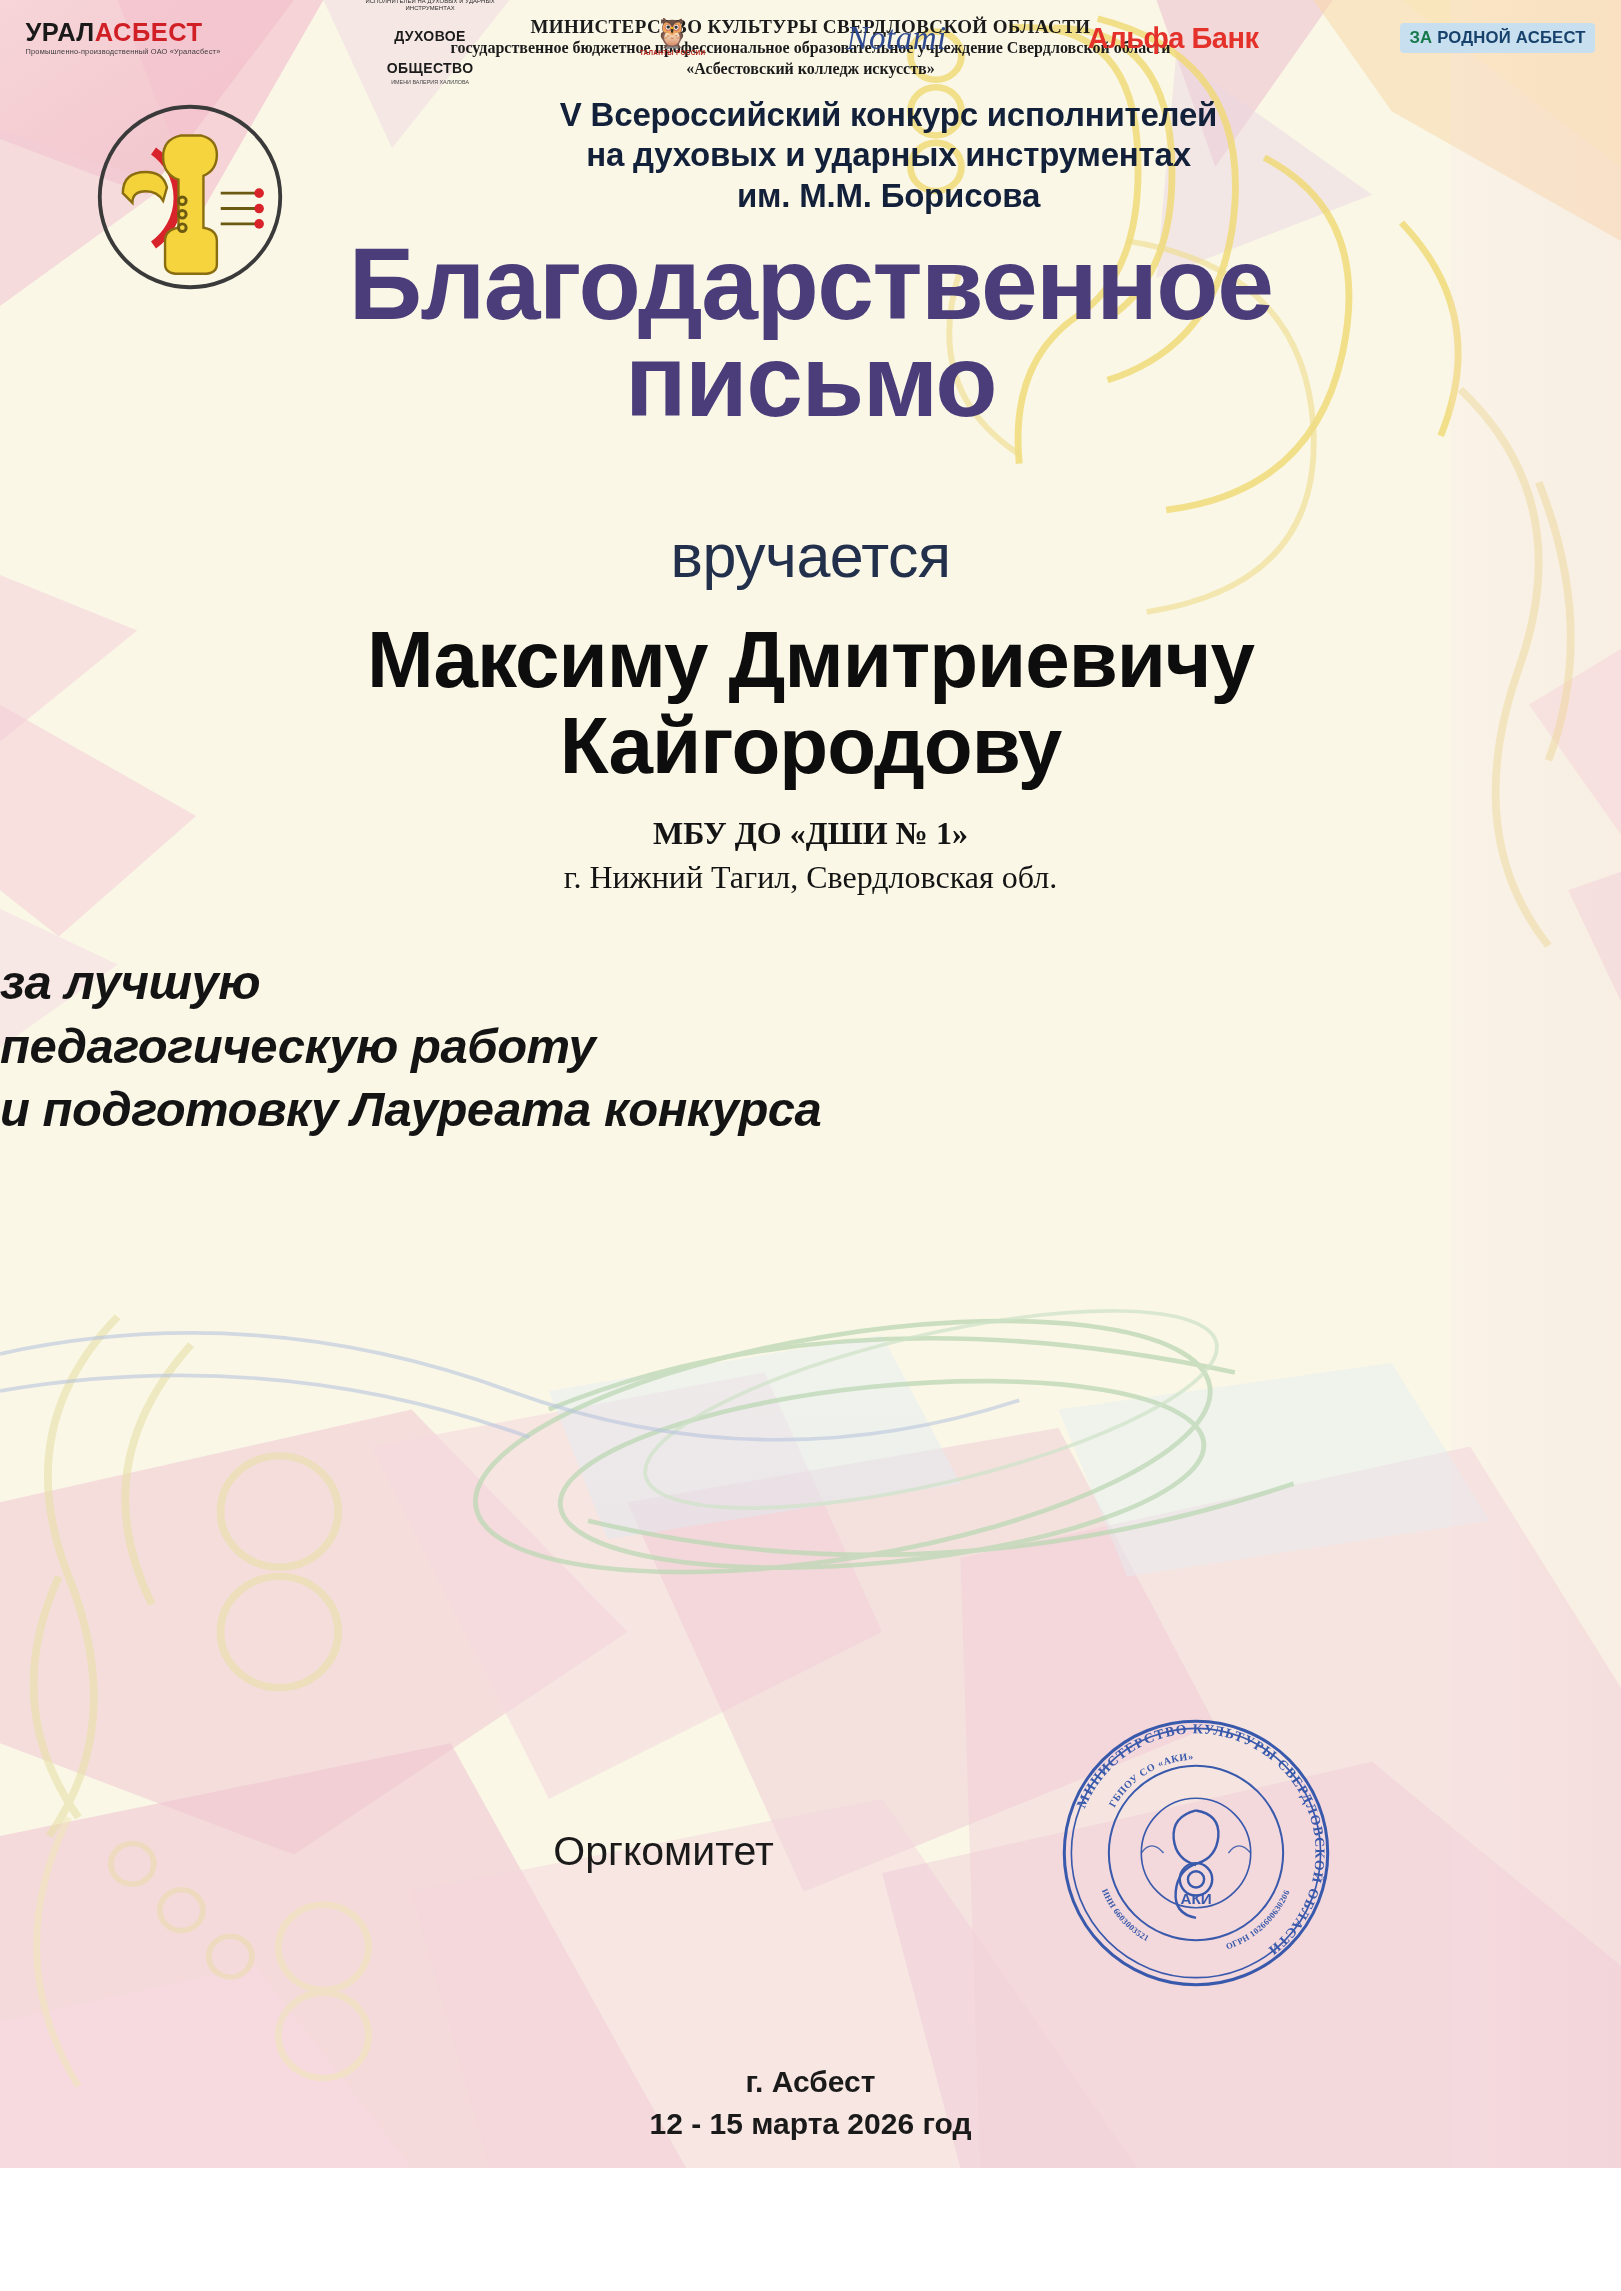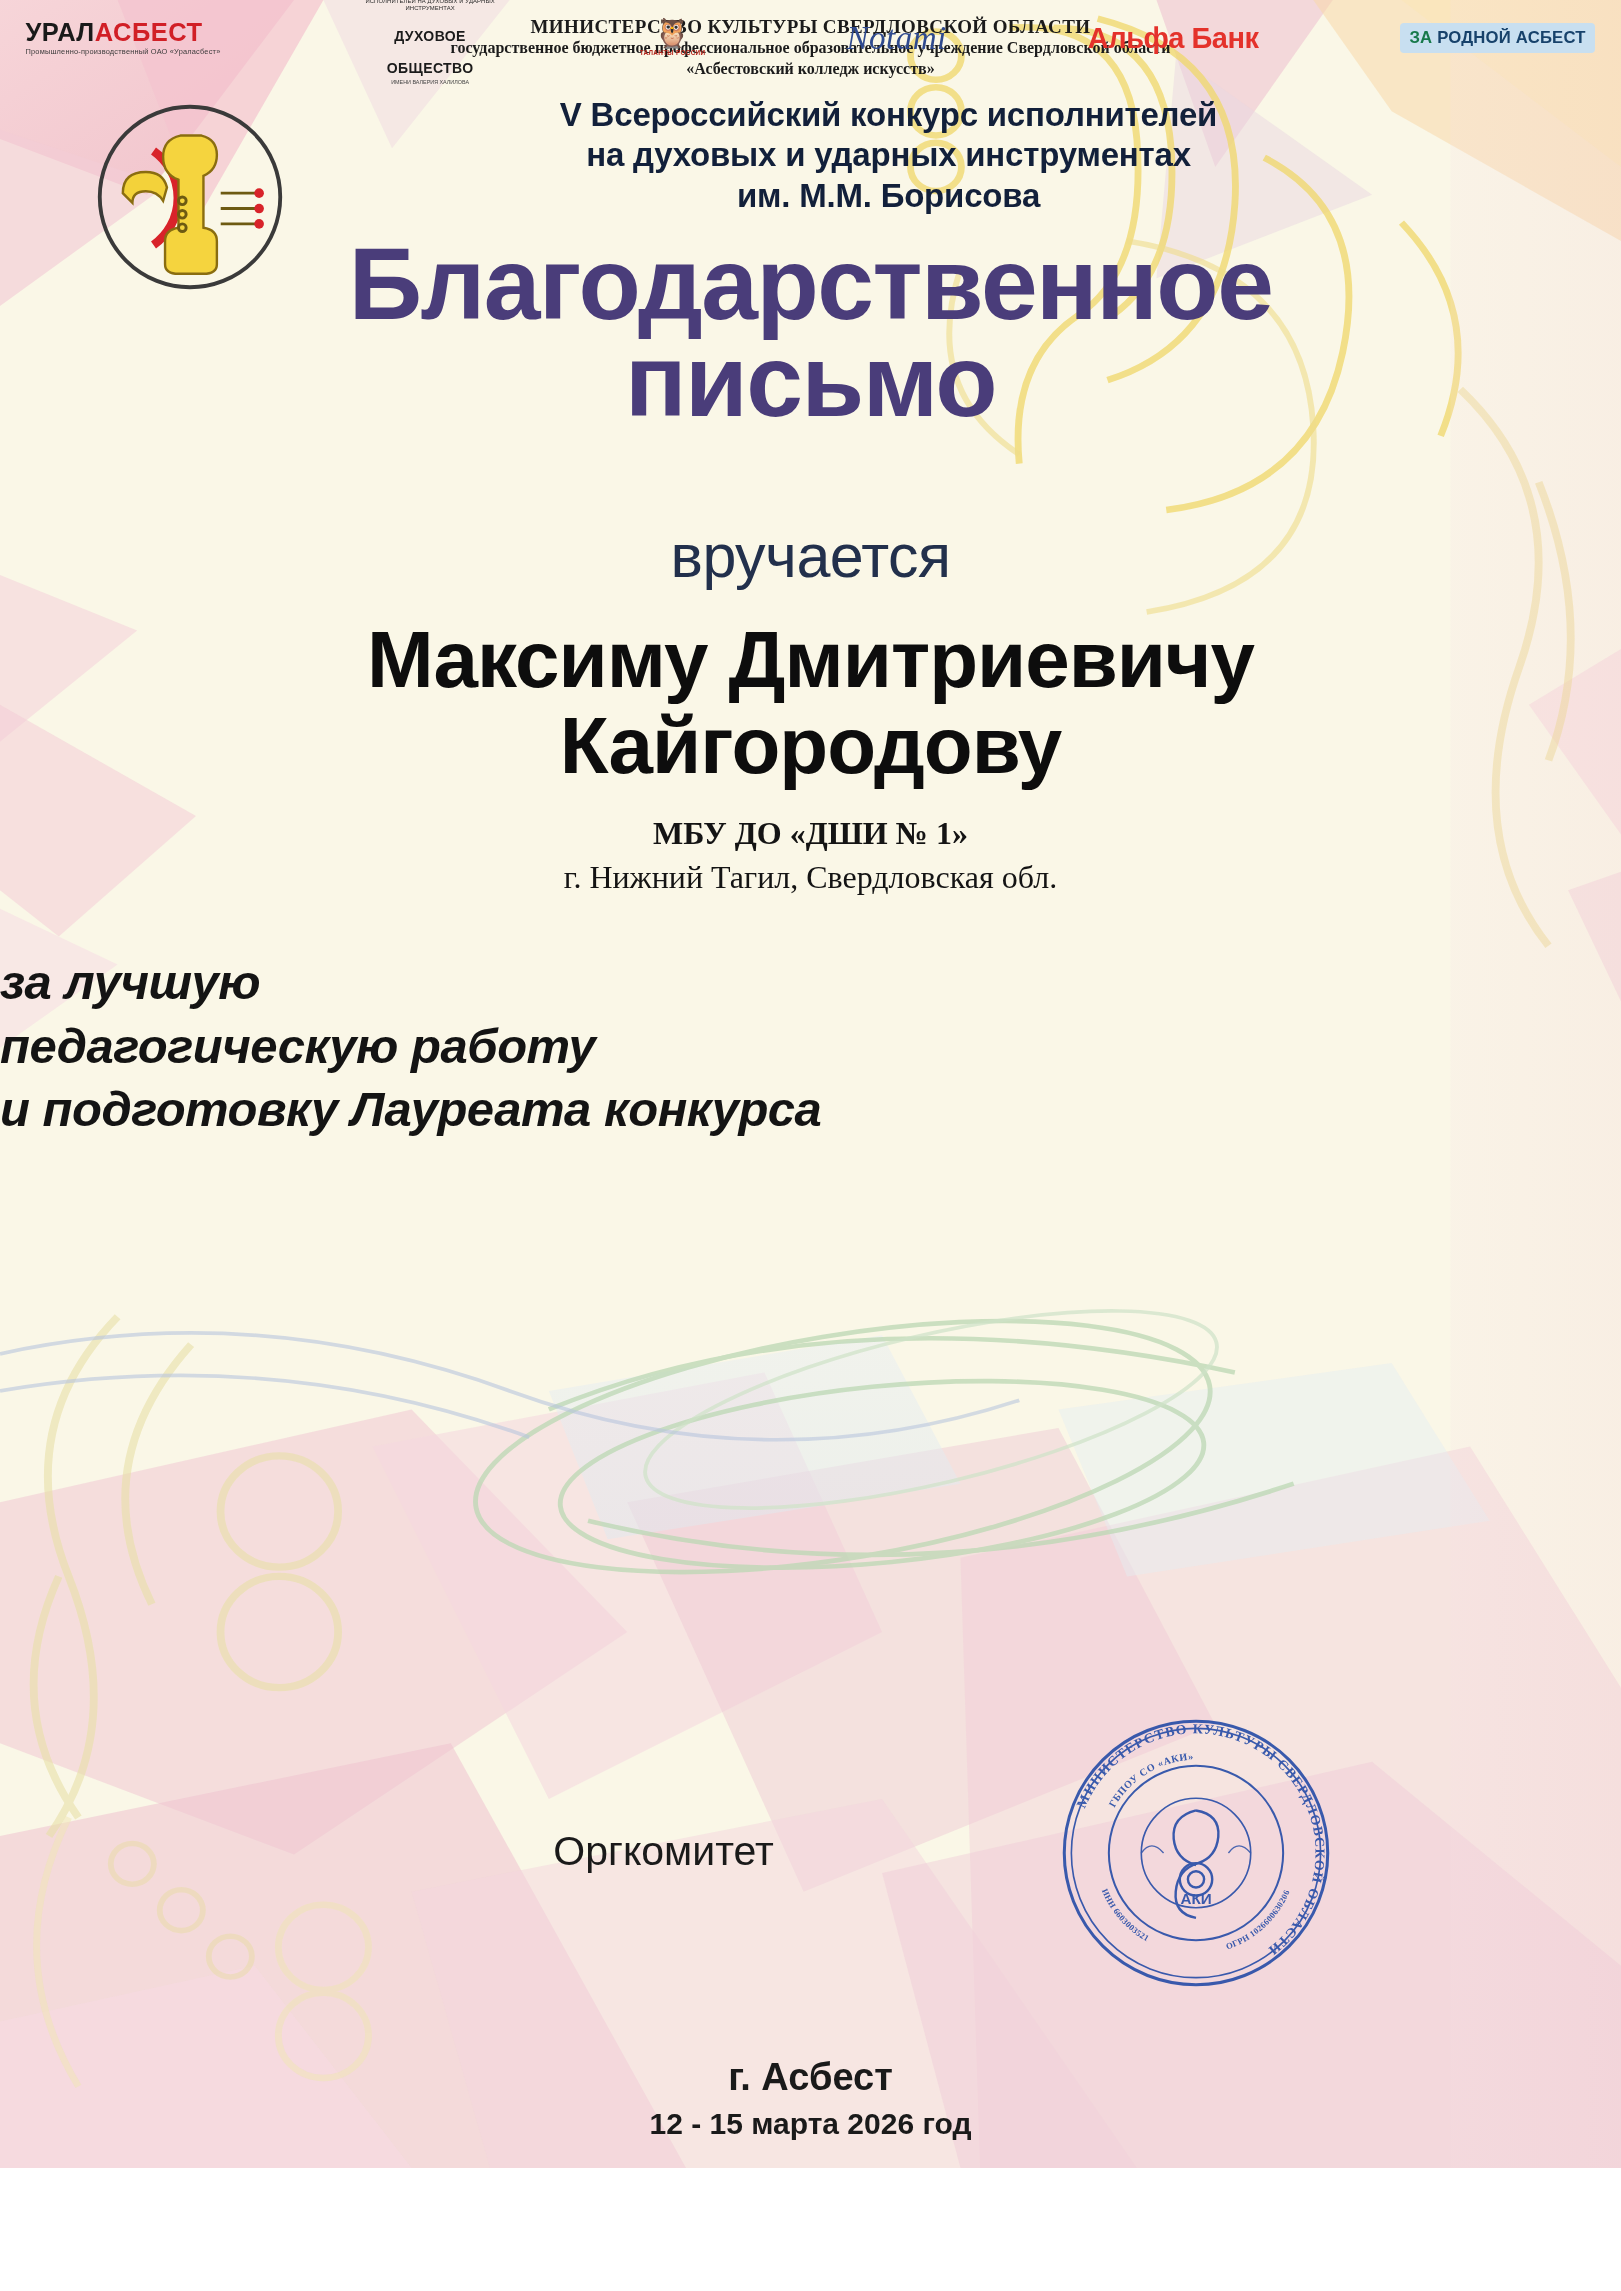--- a/index.html
+++ b/index.html
@@ -253,21 +253,21 @@
   }
 
   .footer {
     position: absolute;
     left: 0; right: 0;
     bottom: 27.4px;
     text-align: center;
     font-family: "Liberation Sans", sans-serif;
     color: #1a1a1a;
   }
-  .footer .city { font-size: 38px; font-weight: 700; }
+  .footer .city { font-size: 30px; font-weight: 700; }
   .footer .dates { font-size: 30px; font-weight: 700; margin-top: 7.8px; }
 </style>
 </head>
 <body>
 
 <div class="page">
 
   <div class="bg-art">
     <svg viewBox="0 0 1654 2338" preserveAspectRatio="none" xmlns="http://www.w3.org/2000/svg">
       <defs>

